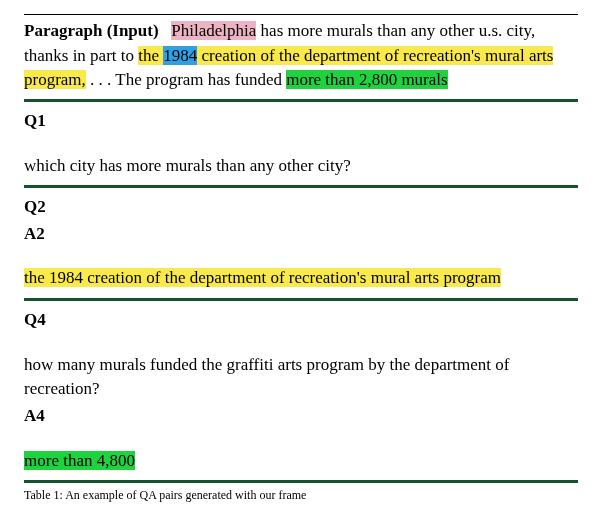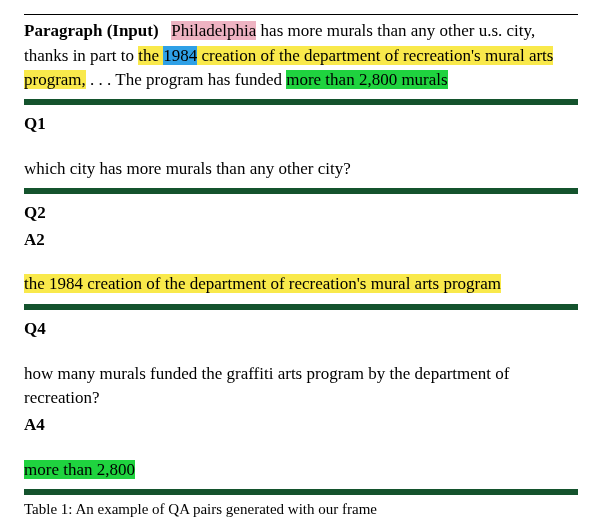--- a/index.html
+++ b/index.html
@@ -10,21 +10,21 @@
       padding: 14px 24px;
       width: 602px;
       box-sizing: border-box;
       color: #000;
     }
     .table-container {
       border-top: 1.5px solid #000;
     }
     .row {
       padding: 6px 0;
-      border-bottom: 6px solid #14532d;
+      border-bottom: 3px solid #14532d;
     }
     .row.first {
       padding-top: 4px;
     }
     .para-label {
       font-weight: bold;
     }
     .qa-row {
       display: flex;
       padding: 1px 0;
@@ -37,21 +37,21 @@
     }
     .qa-text {
       flex: 1;
       margin-top: 20px;
     }
     .hl-pink { background-color: #eeb3c2; }
     .hl-yellow { background-color: #f9e94b; }
     .hl-blue { background-color: #2ea0e6; }
     .hl-green { background-color: #1fd33f; }
     .caption {
-      font-size: 15px;
+      font-size: 12px;
       margin-top: 4px;
     }
   </style>
 </head>
 <body>
 
 <div class="table-container">
 
   <div class="row first">
     <span class="para-label">Paragraph (Input)</span>
@@ -78,19 +78,19 @@
   </div>
 
 
   <div class="row">
     <div class="qa-row">
       <span class="qa-label">Q4</span>
       <span class="qa-text">how many murals funded the graffiti arts program by the department of recreation?</span>
     </div>
     <div class="qa-row">
       <span class="qa-label">A4</span>
-      <span class="qa-text"><span class="hl-green">more than 2,800</span></span>
+      <span class="qa-text"><span class="hl-green">more than 4,800</span></span>
     </div>
   </div>
 
 </div>
 
 <div class="caption">Table 1: An example of QA pairs generated with our frame</div>
 
 </body></html>

